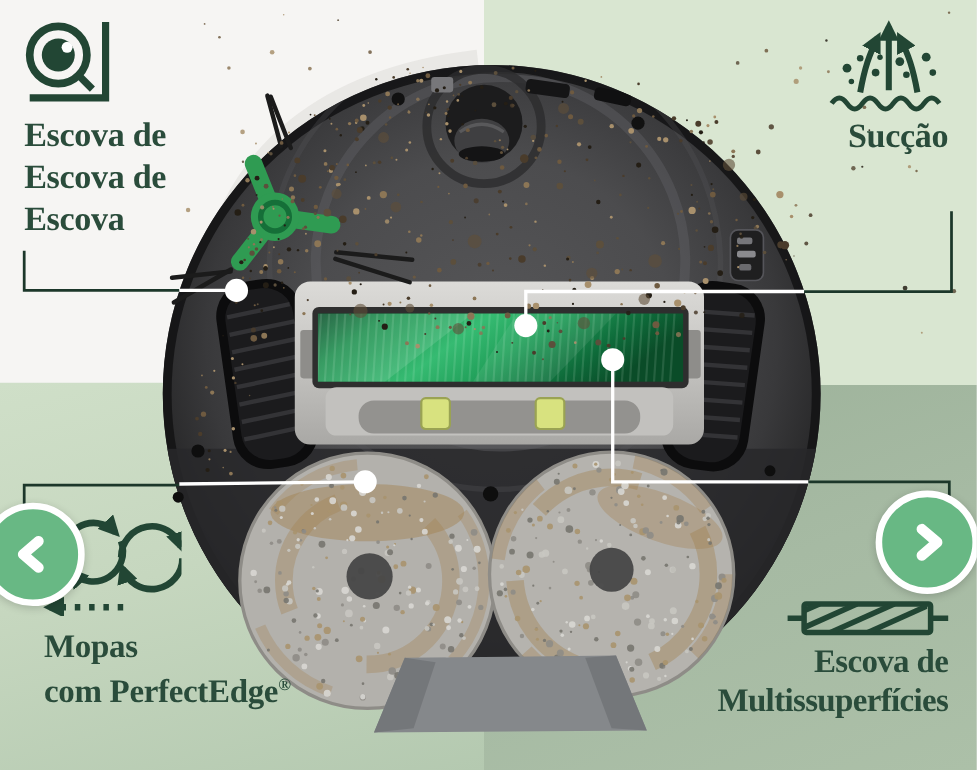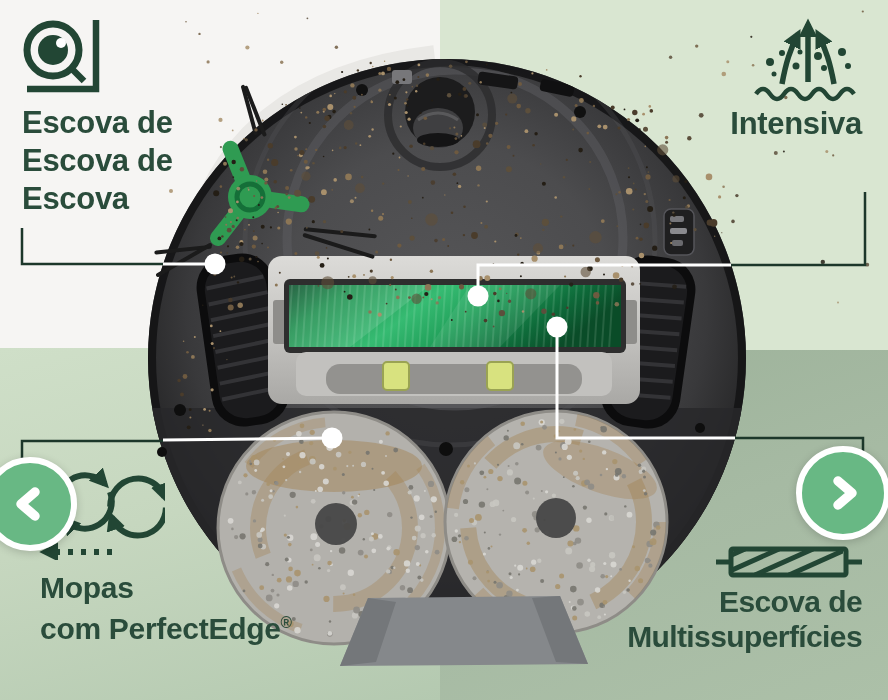--- a/index.html
+++ b/index.html
@@ -9,21 +9,21 @@
     -webkit-font-smoothing:antialiased;
   }
   
   .q{position:absolute;}
   .q-tl{left:0;top:0;width:440px;height:348px;background:#f6f5f3;}
   .q-tr{left:440px;top:0;width:448px;height:350px;background:#d9e6d1;}
   .q-bl{left:0;top:348px;width:440px;height:352px;background:linear-gradient(165deg,#cfdfc8 0%,#c6d7bf 45%,#b4c9b0 100%);}
   .q-br{left:440px;top:350px;width:448px;height:350px;background:linear-gradient(160deg,#9cb199 0%,#a6baa3 50%,#acc0a8 100%);}
   svg.layer{position:absolute;left:0;top:0;}
   
-  .feature{position:absolute;color:#2a4c3b;font-weight:700;}
+  .feature{position:absolute;color:#2a4c3b;font-weight:700;font-family:Liberation Serif, serif;}
   .feature .line{display:block;}
   .f-tl{left:22px;top:104px;font-size:31px;line-height:38px;letter-spacing:-0.3px;text-align:left;}
   .f-tr{right:26px;top:105px;font-size:31px;line-height:37px;letter-spacing:-0.3px;text-align:right;}
   .f-bl{left:40px;top:570px;font-size:30px;line-height:35px;letter-spacing:-0.3px;text-align:left;}
   .f-br{right:26px;top:584px;font-size:30px;line-height:35px;letter-spacing:-0.6px;text-align:right;}
   .feature sup{font-size:52%;vertical-align:super;letter-spacing:0;}
   .icon{position:absolute;}
   .i-tl{left:20px;top:18px;}
   .i-tr{right:24px;top:10px;}
   .i-bl{left:15px;top:455px;}
@@ -1124,21 +1124,21 @@
       <circle cx="66" cy="46" r="4"></circle>
         <circle cx="72" cy="58" r="3"></circle>
         <circle cx="90" cy="42" r="4"></circle>
       <circle cx="96" cy="56" r="3"></circle>
         <circle cx="22" cy="64" r="2.5"></circle>
         <circle cx="48" cy="42" r="2.5"></circle>
     </g>
     <path d="M4,84 q7,-10 14,0 t14,0 t14,0 t14,0 t14,0 t14,0 t14,0" fill="none" stroke="#224634" stroke-width="4.5"></path>
   </svg>
   <div class="feature f-tr">
-    <span class="line">Intensiva</span>
+    <span class="line">Sucção</span>
   </div>
 
   <svg class="icon i-bl" width="150" height="105" viewBox="0 0 150 105">
     <defs>
       <marker id="ah2" viewBox="0 0 10 10" refX="7" refY="5" markerWidth="3.2" markerHeight="3.2" orient="auto">
         <path d="M0,0 L10,5 L0,10 Z" fill="#224634"></path>
       </marker>
     </defs>
     <g stroke="#224634" stroke-width="6" fill="none">
       <g transform="translate(70 47)">

